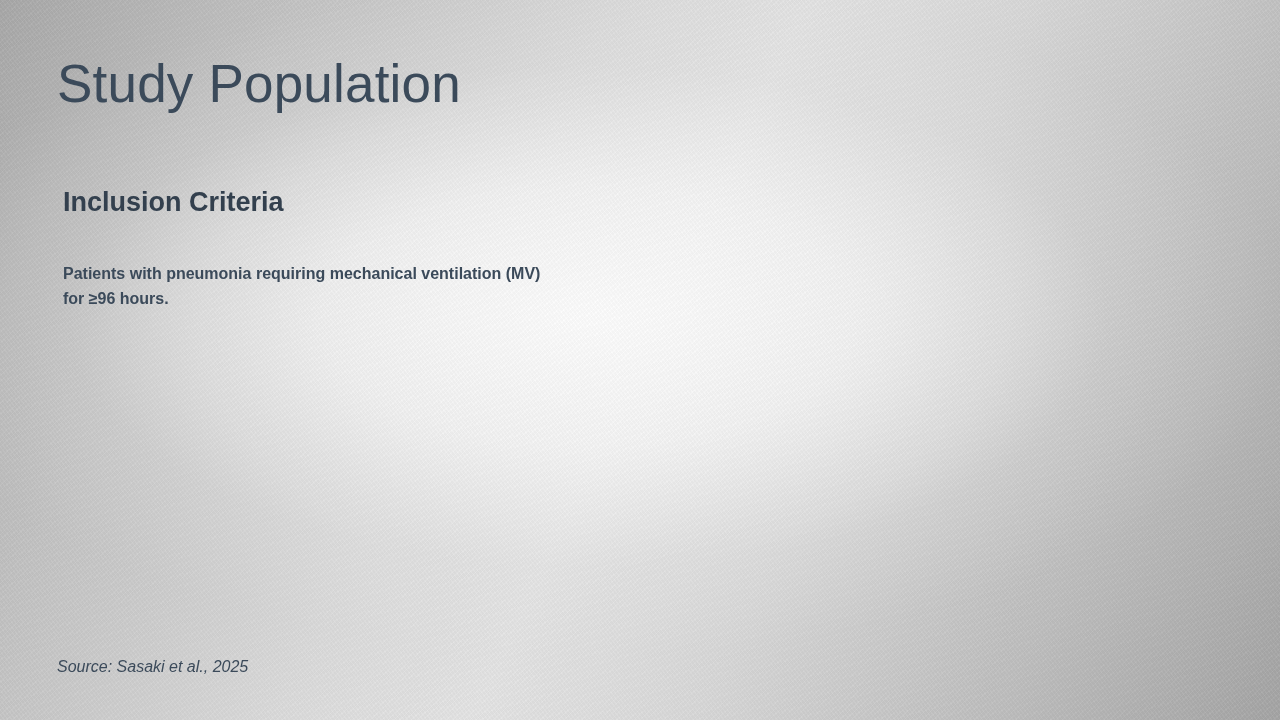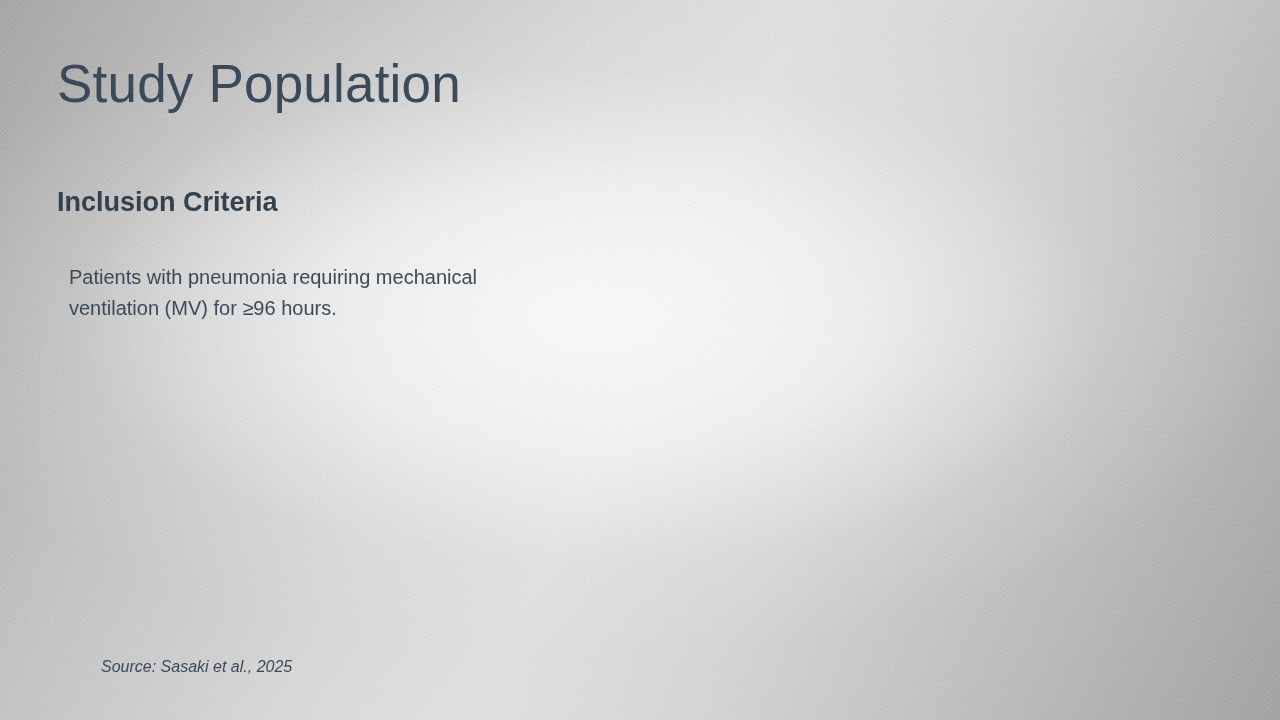--- a/index.html
+++ b/index.html
@@ -45,55 +45,54 @@
     top: 55px;
     font-size: 53px;
     font-weight: 400;
     color: #3b4a5a;
     letter-spacing: 0.2px;
     line-height: 1.1;
     white-space: nowrap;
   }
   .columns {
     position: absolute;
-    left: 57px;
+    left: 63px;
     top: 186px;
     width: 1160px;
     display: flex;
     flex-direction: row;
     gap: 44px;
   }
   .column {
     width: 500px;
   }
   .col-heading {
     font-size: 27px;
     font-weight: bold;
     color: #33404e;
     line-height: 1.2;
     margin: 0 0 44px 0;
   }
   .col-body {
-    font-size: 20px;
-    font-weight: 400;
+    font-size: 16px;
+    font-weight: 700;
     color: #3b4a5a;
     line-height: 1.53;
-    margin: 12px;
+    margin: 0;
   }
   .column.right .col-body {
     width: 510px;
   }
   .source {
     position: absolute;
     left: 57px;
     top: 658px;
     font-size: 16px;
     font-style: italic;
     color: #3b4a5a;
-    margin-left: 44px;
   }
 </style>
 </head>
 <body>
 
 <div class="slide">
   <div class="slide-inner">
 
     <div class="title">Study Population</div>
 

